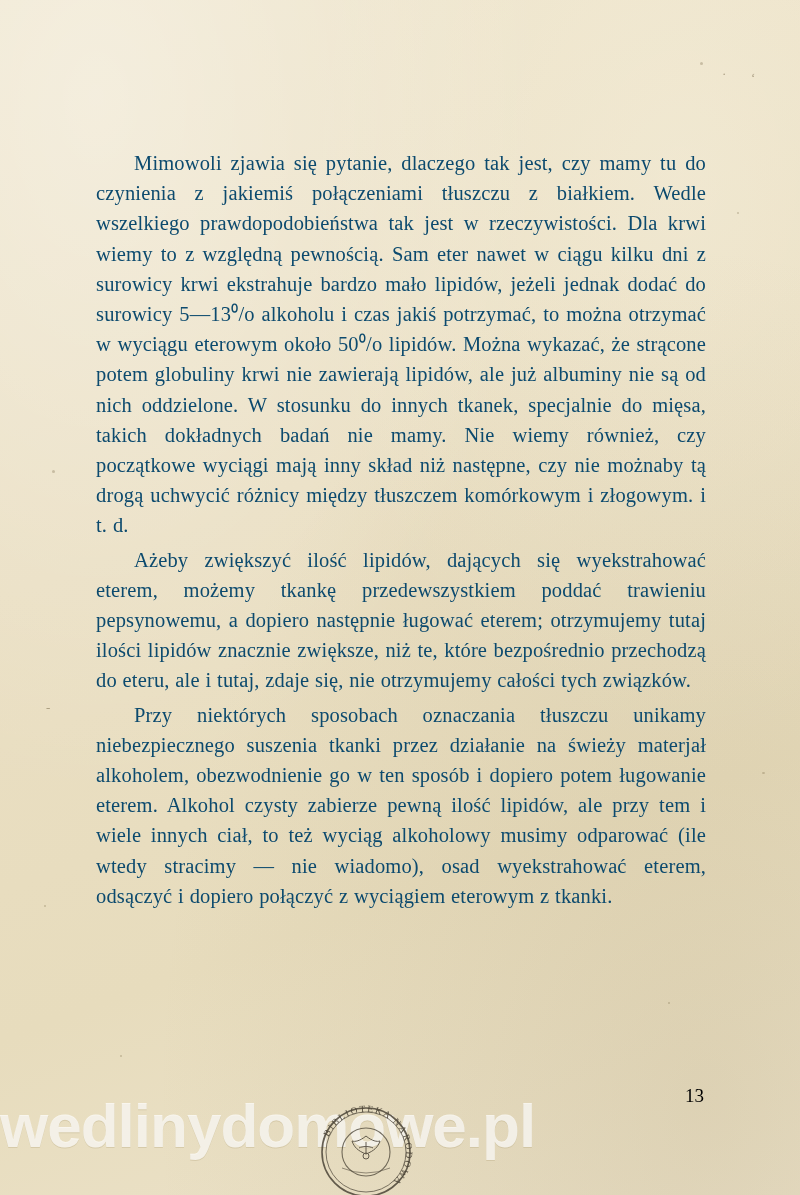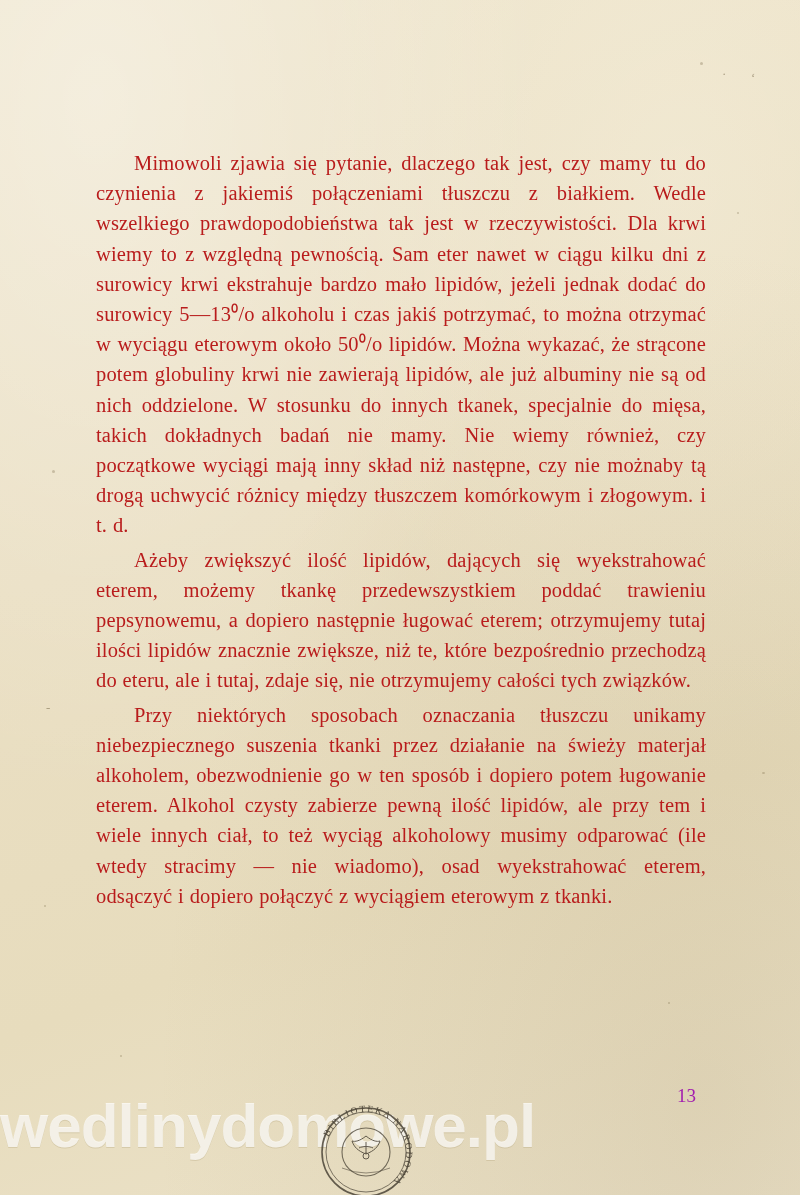--- a/index.html
+++ b/index.html
@@ -41,37 +41,37 @@
     position: absolute;
     left: 96px;
     top: 148px;
     width: 610px;
   }
 
   p.para {
     margin: 0;
     font-size: 20.5px;
     line-height: 30.2px;
-    color: #b91c1c;
+    color: #0c4a6e;
     text-align: justify;
     text-justify: inter-word;
     letter-spacing: 0.15px;
     text-indent: 38px;
     word-spacing: 0.5px;
   }
   p.para + p.para {
     margin-top: 4px;
   }
 
   .page-number {
     position: absolute;
-    right: 104px;
+    right: 96px;
     top: 1085px;
     font-size: 19px;
-    color: #a21caf;
+    color: #000000;
     font-family: "Liberation Serif", serif;
   }
 
   
   .watermark {
     position: absolute;
     left: 0;
     right: 0;
     top: 1090px;
     font-family: "Liberation Sans", sans-serif;

